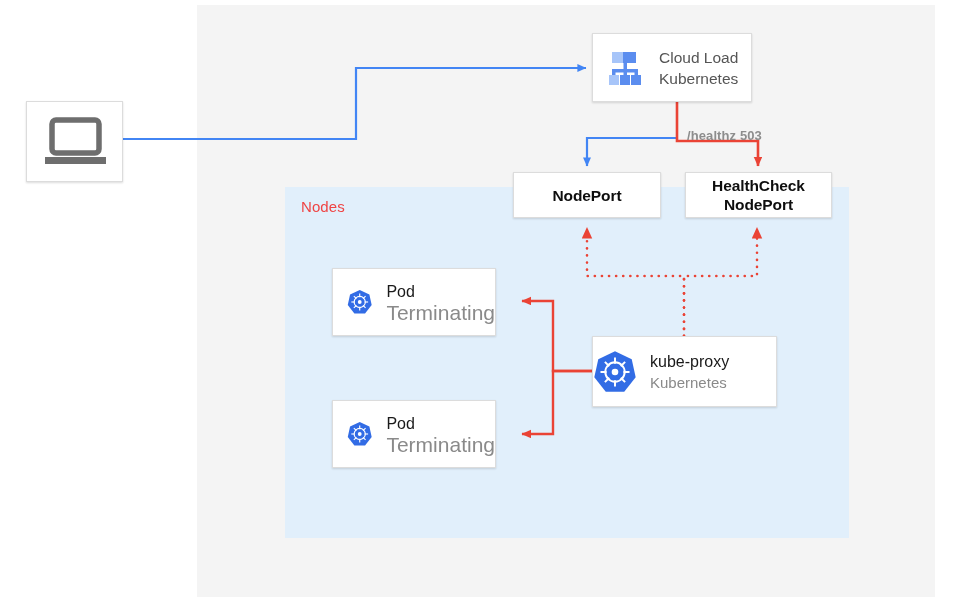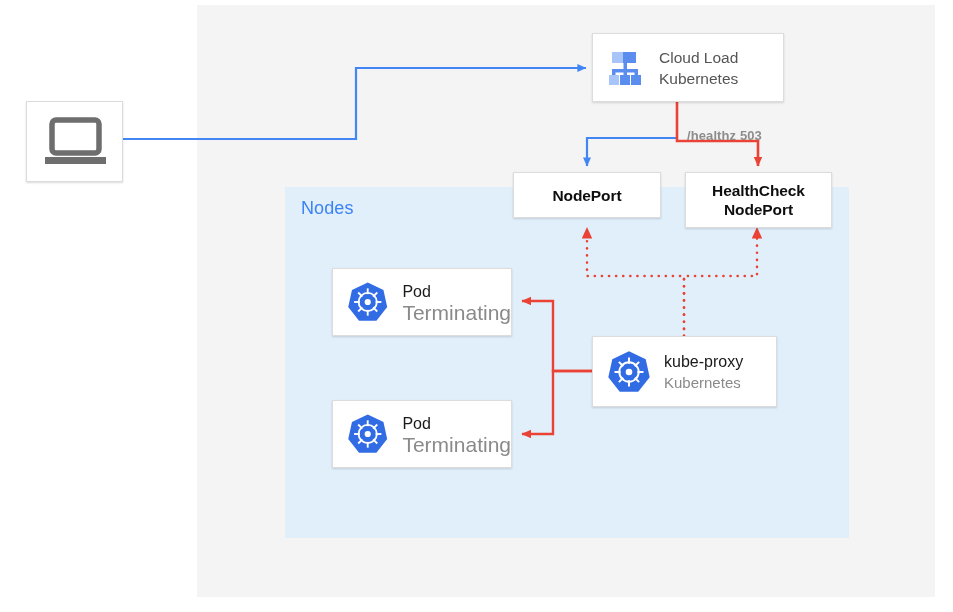--- a/index.html
+++ b/index.html
@@ -5,50 +5,50 @@
   html,body{margin:0;padding:0;background:#ffffff;}
   body{width:953px;height:612px;position:relative;overflow:hidden;
        font-family:"Liberation Sans","DejaVu Sans",sans-serif;}
 
   #stage{position:absolute;left:0;top:0;width:953px;height:612px;}
 
   .outer-panel{position:absolute;left:197px;top:5px;width:738px;height:592px;
                background:#f4f4f4;}
   .nodes-panel{position:absolute;left:285px;top:187px;width:564px;height:351px;
                background:#e1effb;}
-  .nodes-label{position:absolute;left:301px;top:198px;font-size:18px;color:#3b82f6;
+  .nodes-label{position:absolute;left:301px;top:198px;font-size:15px;color:#ef4444;
                letter-spacing:.1px;}
 
   svg.wires{position:absolute;left:0;top:0;width:953px;height:612px;overflow:visible;}
 
   .card{position:absolute;background:#ffffff;border:1px solid #dcdcdc;
         box-shadow:0 1px 2px rgba(0,0,0,.14);box-sizing:border-box;}
 
   .client-card{left:26px;top:101px;width:97px;height:81px;}
 
-  .clb-card{left:592px;top:33px;width:192px;height:69px;
+  .clb-card{left:592px;top:33px;width:160px;height:69px;
             display:flex;align-items:center;padding-left:11px;}
   .clb-text{margin-left:11px;font-size:15.5px;color:#555;line-height:21px;}
 
   .np-card{left:513px;top:172px;width:148px;height:46px;
            display:flex;align-items:center;justify-content:center;}
-  .hc-card{left:685px;top:172px;width:147px;height:56px;
+  .hc-card{left:685px;top:172px;width:147px;height:46px;
            display:flex;align-items:center;justify-content:center;}
   .np-label{font-size:15.5px;font-weight:bold;color:#0e0e0e;text-align:center;
             line-height:19px;letter-spacing:-.1px;}
 
-  .pod-card{left:332px;width:180px;height:68px;display:flex;align-items:center;
+  .pod-card{left:332px;width:164px;height:68px;display:flex;align-items:center;
             padding-left:14px;}
   .pod1{top:268px;} .pod2{top:400px;}
   .pod-text{margin-left:14px;}
   .pod-title{font-size:16px;color:#1a1a1a;line-height:21px;}
   .pod-sub{font-size:21px;color:#8a8a8a;line-height:21px;}
 
   .kp-card{left:592px;top:336px;width:185px;height:71px;display:flex;
-           align-items:center;padding-left:14px;}
+           align-items:center;}
   .kp-text{margin-left:13px;}
   .kp-title{font-size:16px;color:#1a1a1a;line-height:21px;}
   .kp-sub{font-size:15px;color:#8a8a8a;line-height:21px;}
 
   .healthz{position:absolute;left:687px;top:128px;font-size:13px;font-weight:bold;
            color:#8d8d8d;letter-spacing:.1px;}
 </style>
 </head>
 <body>
 

